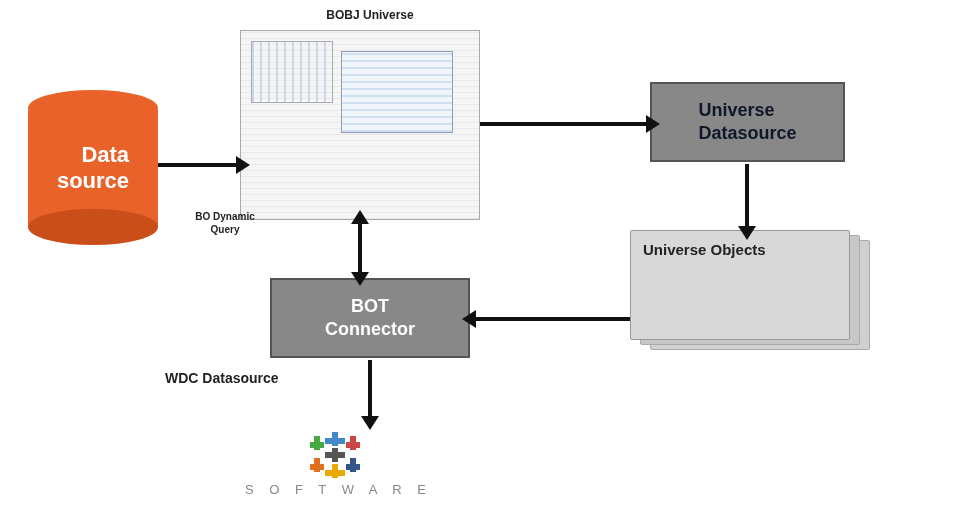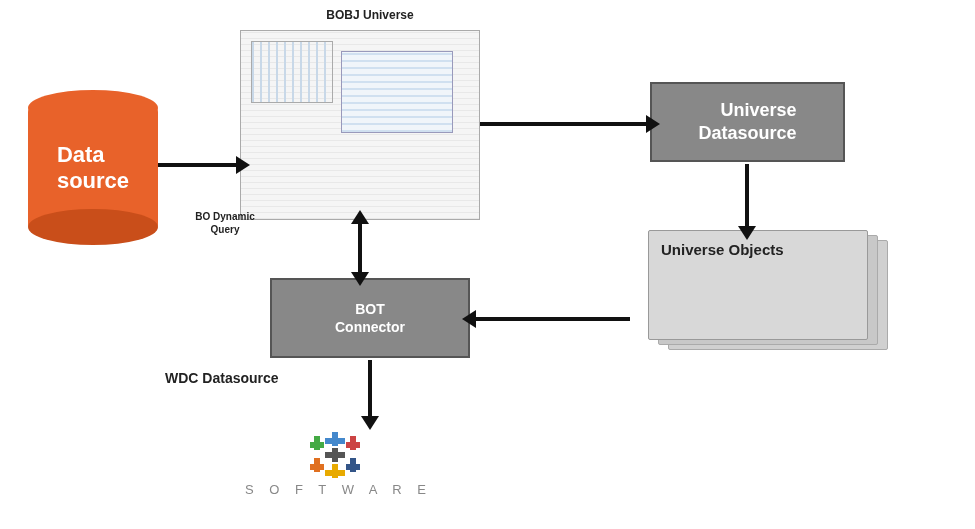--- a/index.html
+++ b/index.html
@@ -55,21 +55,21 @@
       border-radius: 50%;
     }
     .cylinder-text {
       position: absolute;
       top: 50%;
       left: 50%;
       transform: translate(-50%, -50%);
       color: #fff;
       font-size: 22px;
       font-weight: bold;
-      text-align: left;
+      text-align: right;
       line-height: 1.2;
       z-index: 5;
     }
 
     
     .bobj-label {
       position: absolute;
       left: 255px;
       top: 8px;
       font-size: 12px;
@@ -138,31 +138,31 @@
       top: 82px;
       width: 195px;
       height: 80px;
       background: #888;
       border: 2px solid #555;
       display: flex;
       align-items: center;
       justify-content: center;
     }
     .universe-extraction-text {
-      color: #ffffff;
+      color: #0f172a;
       font-size: 18px;
       font-weight: bold;
-      text-align: right;
+      text-align: left;
       line-height: 1.3;
     }
 
     
     .universe-objects-stack {
       position: absolute;
-      left: 648px;
+      left: 630px;
       top: 230px;
       width: 221px;
       height: 130px;
     }
     .page-back2 {
       position: absolute;
       left: 20px;
       top: 10px;
       width: 220px;
       height: 110px;
@@ -211,21 +211,21 @@
       width: 200px;
       height: 80px;
       background: #888;
       border: 2px solid #555;
       display: flex;
       align-items: center;
       justify-content: center;
     }
     .bot-connector-text {
       color: #fff;
-      font-size: 14px;
+      font-size: 18px;
       font-weight: bold;
       text-align: center;
       line-height: 1.3;
     }
 
     
     .bo-dynamic-label {
       position: absolute;
       left: 165px;
       top: 210px;

